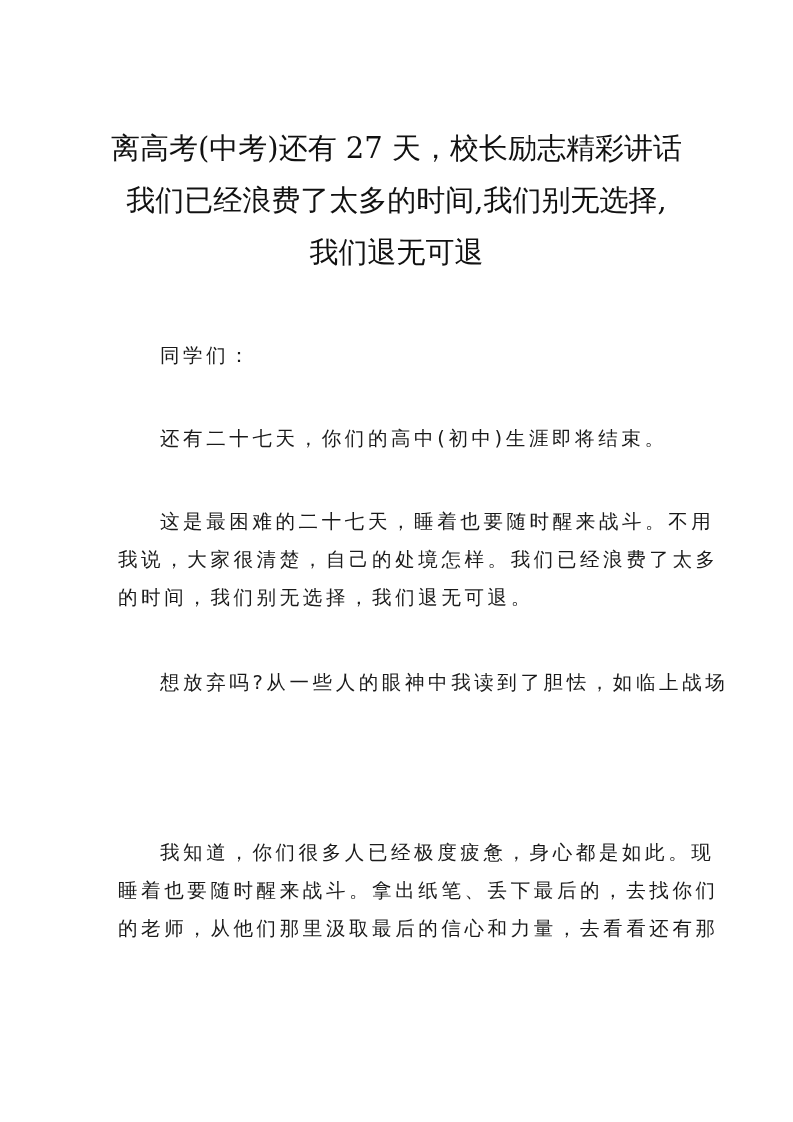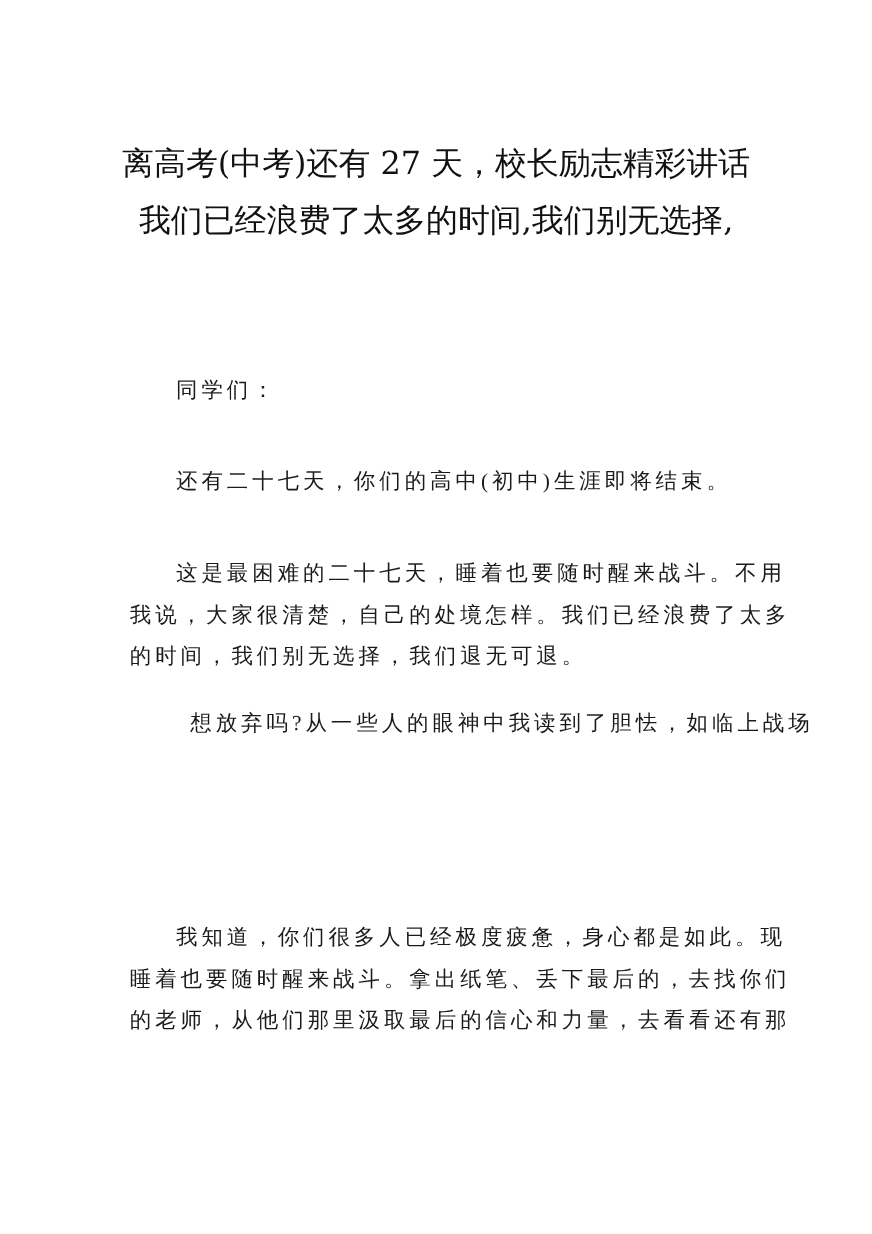--- a/index.html
+++ b/index.html
@@ -47,50 +47,51 @@
     .para {
       position: absolute;
       left: 0;
       width: 560px;
       margin: 0;
       line-height: 38px;
       letter-spacing: 3.6px;
       text-align: justify;
       text-align-last: left;
     }
-    .para .ln { display: block; white-space: nowrap; font-family: Liberation Serif, serif; }
+    .para .ln { display: block; white-space: nowrap; }
     .indent { padding-left: 42px; }
   </style>
 </head>
 <body>
 
 <div class="page">
 
   <h1 class="title">
     <span class="line">离高考(中考)还有 27 天，校长励志精彩讲话</span>
     <span class="line">我们已经浪费了太多的时间,我们别无选择,</span>
+    <span class="line">我们退无可退</span>
   </h1>
 
   <div class="body">
 
     <p class="para indent" style="top:337px;">
       <span class="ln">同学们：</span>
     </p>
 
     <p class="para indent" style="top:420px;">
       <span class="ln">还有二十七天，你们的高中(初中)生涯即将结束。</span>
     </p>
 
     <p class="para" style="top:503px;">
       <span class="ln indent">这是最困难的二十七天，睡着也要随时醒来战斗。不用</span>
       <span class="ln">我说，大家很清楚，自己的处境怎样。我们已经浪费了太多</span>
       <span class="ln">的时间，我们别无选择，我们退无可退。</span>
     </p>
 
-    <p class="para" style="top:640px;margin-left:13px;">
+    <p class="para" style="top:664px;">
       <span class="ln indent">想放弃吗?从一些人的眼神中我读到了胆怯，如临上战场</span>
     </p>
 
     <p class="para" style="top:834px;">
       <span class="ln indent">我知道，你们很多人已经极度疲惫，身心都是如此。现</span>
       <span class="ln">睡着也要随时醒来战斗。拿出纸笔、丢下最后的，去找你们</span>
       <span class="ln">的老师，从他们那里汲取最后的信心和力量，去看看还有那</span>
     </p>
 
   </div>

